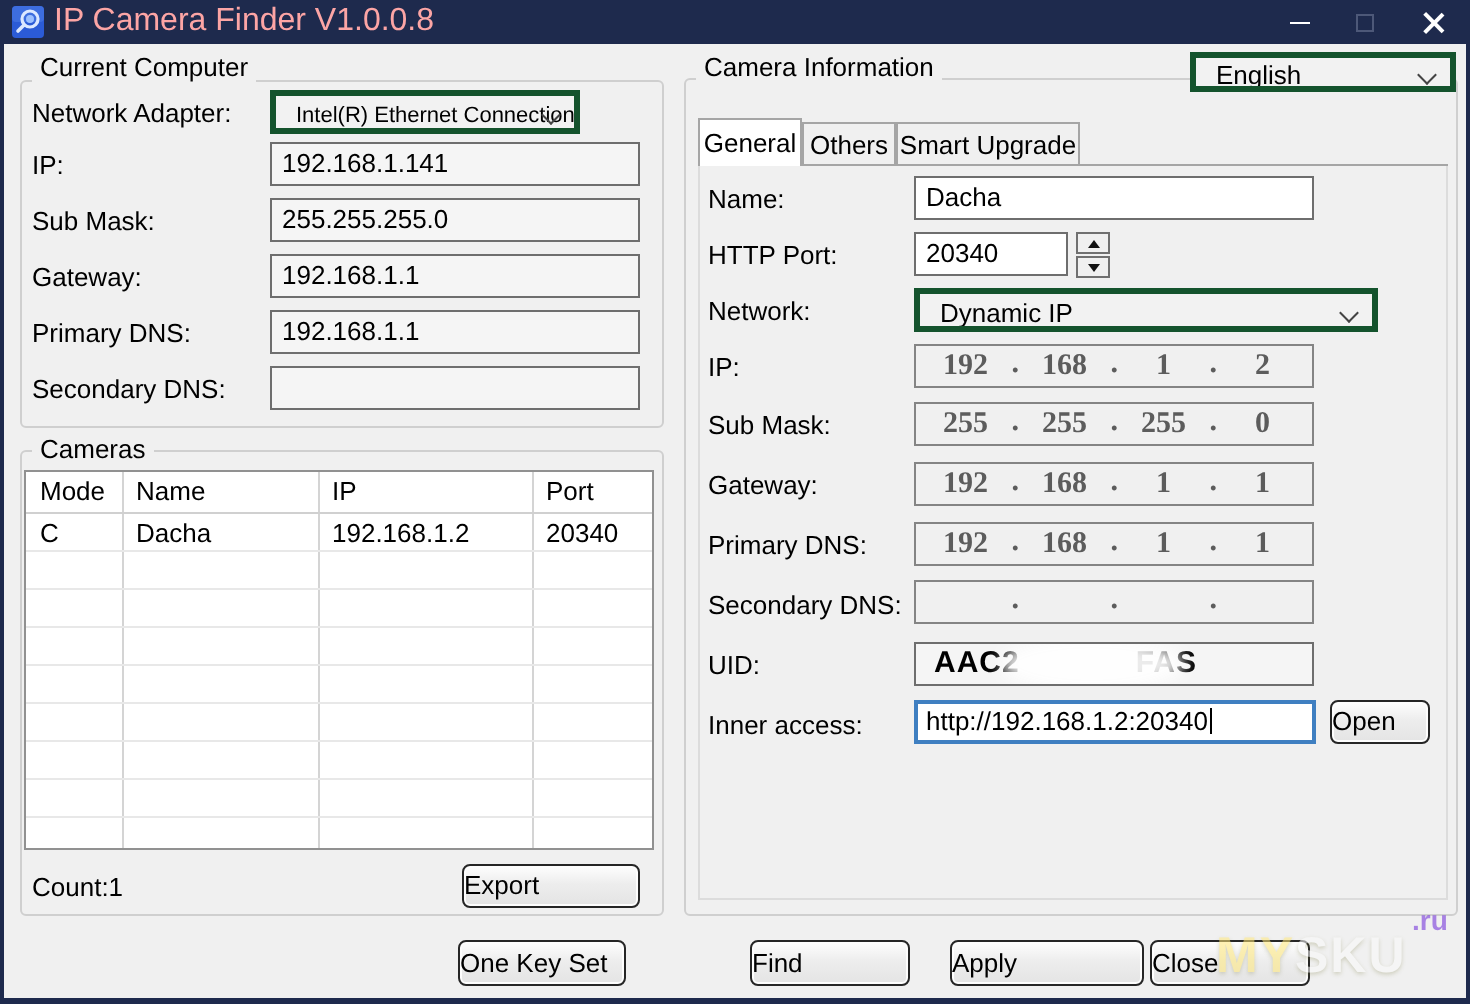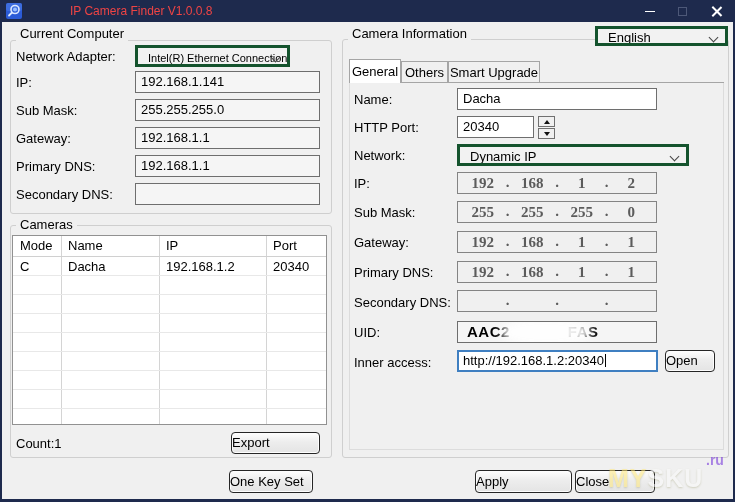--- a/index.html
+++ b/index.html
@@ -7,21 +7,21 @@
   .win {
     position:relative; width:735px; height:502px;
     background:#f0f0f0;
     font-family:"Liberation Sans", sans-serif;
     font-size:13px; color:#000;
     border-left:2px solid #1e2a4d; border-right:2px solid #1e2a4d; border-bottom:3px solid #1e2a4d;
     overflow:hidden;
   }
   
   .titlebar { position:absolute; left:-2px; top:0; width:735px; height:22px; background:#1e2a4d; }
-  .title-text { position:absolute; left:27px; top:0; line-height:22px; color:#ef4444; font-size:12px;margin-left:43px; }
+  .title-text { position:absolute; left:27px; top:0; line-height:22px; color:#fca5a5; font-size:16px; }
   .appicon { position:absolute; left:6px; top:3px; width:16px; height:16px; }
   .wbtn { position:absolute; top:0; height:22px; width:32px; display:flex; align-items:center; justify-content:center; }
   .ic-min { width:10px; height:1px; background:#fff; }
   .ic-max { width:9px; height:9px; border:1px solid #4d5878; }
   .ic-close { position:relative; width:11px; height:11px; }
   .ic-close::before,.ic-close::after { content:""; position:absolute; left:5px; top:-1px; width:1.5px; height:13px; background:#fff; }
   .ic-close::before { transform:rotate(45deg); }
   .ic-close::after { transform:rotate(-45deg); }
   
   .grp { position:absolute; border:1px solid #cfcfcf; border-radius:3px; }
@@ -235,20 +235,21 @@
     <span class="uid-text">AAC2</span><span class="uid-gap"></span><span class="uid-text">FAS</span>
     <div class="smudge"></div>
   </div>
 
   <div class="lbl" style="left:352px;top:355px">Inner access:</div>
   <div class="focusfield" style="left:455px;top:350px;width:201px">
     <span>http://192.168.1.2:20340</span><span class="caret"></span>
   </div>
   <div class="btn" style="left:663px;top:350px;width:50px;height:22px;line-height:20px">Open</div>
 
+  <div class="btn" style="left:373px;top:470px;width:80px">Find</div>
   <div class="btn" style="left:473px;top:470px;width:97px">Apply</div>
   <div class="btn" style="left:573px;top:470px;width:80px">Close</div>
 
   <div class="watermark">
     <span class="wm-ru">.ru</span>
     <span class="wm-main"><span class="wm-my">MY</span><span class="wm-sku">SKU</span></span>
   </div>
 
 </div>
 

